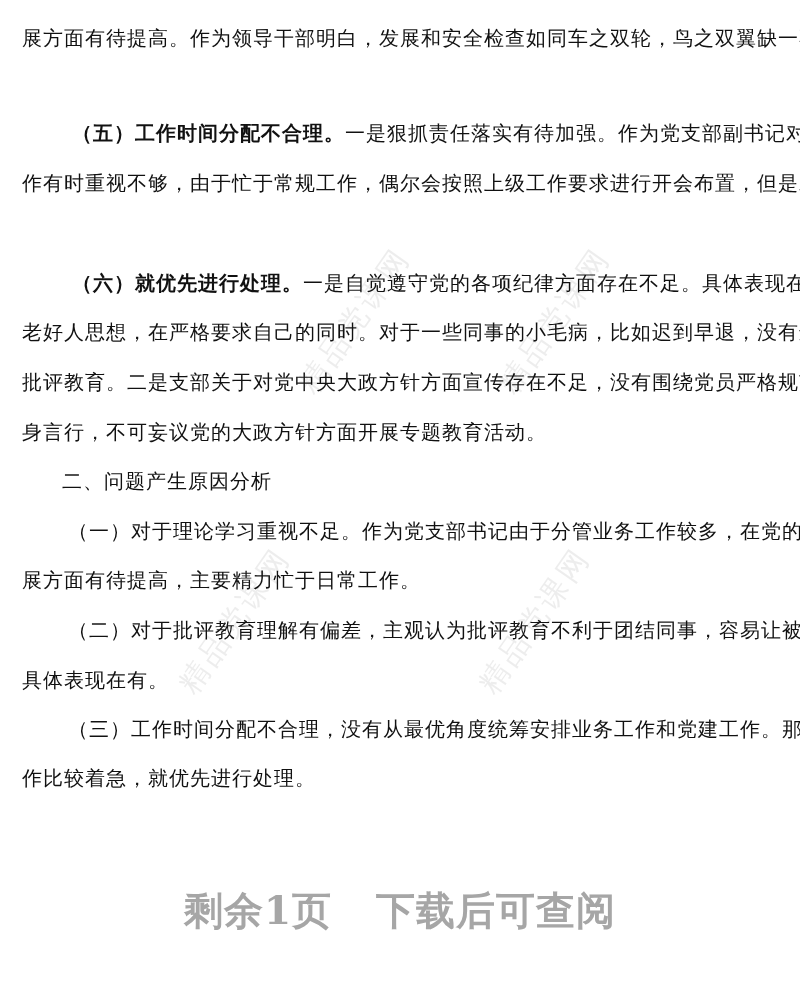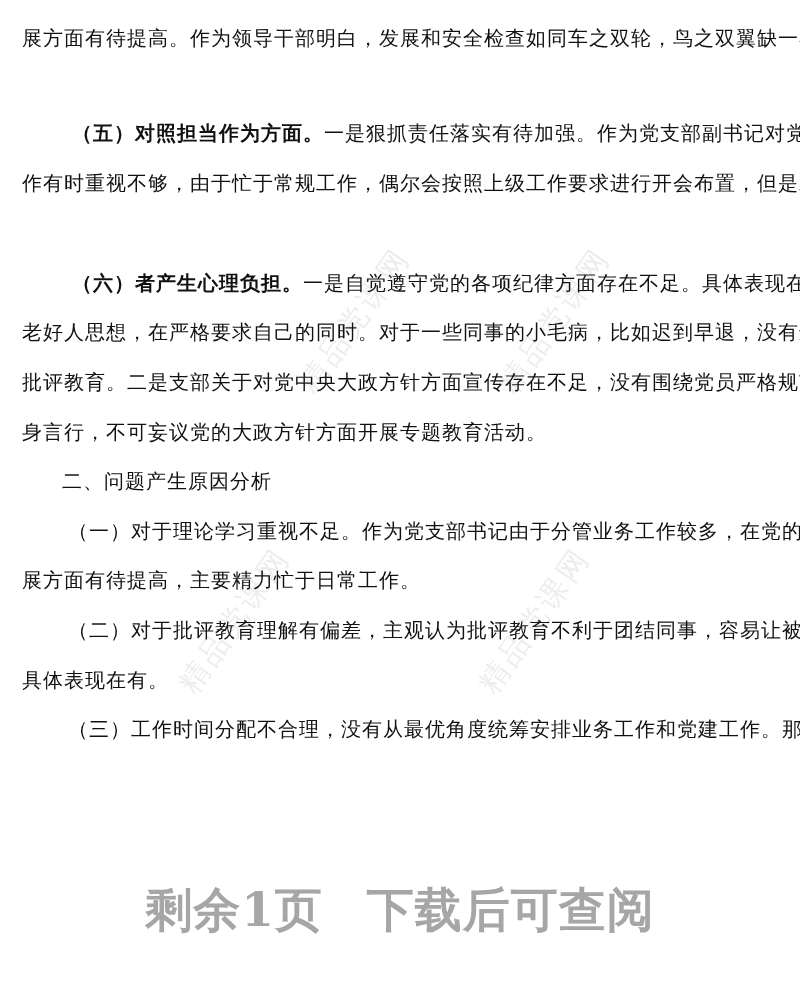--- a/index.html
+++ b/index.html
@@ -45,58 +45,59 @@
     }
     .footer-banner {
       position: absolute;
       left: 0;
       top: 882px;
       width: 800px;
       height: 56px;
       text-align: center;
       font-family: "DejaVu Serif", "Liberation Serif", serif;
       font-weight: bold;
-      font-size: 47px;
+      font-size: 39px;
       line-height: 56px;
       color: #a6a6a6;
       letter-spacing: 1px;
     }
     .footer-banner .gap { display: inline-block; width: 44px; }
   </style>
 </head>
 <body>
 
 <div class="page">
 
   <div class="watermark" style="left:270px; top:300px;">精品党课网</div>
   <div class="watermark" style="left:470px; top:300px;">精品党课网</div>
   <div class="watermark" style="left:150px; top:600px;">精品党课网</div>
   <div class="watermark" style="left:450px; top:600px;">精品党课网</div>
 
   <div class="line" style="top:26px;">展方面有待提高。作为领导干部明白，发展和安全检查如同车之双轮，鸟之双翼缺一不可，</div>
 
   <div class="line indent" style="top:121px;">
-    <span class="bold">（五）对照担当作为方面。</span><span>一是狠抓责任落实有待加强。作为党支部副书记对党建工</span>
+    <span class="bold">（五）工作时间分配不合理。</span><span>一是狠抓责任落实有待加强。作为党支部副书记对党建工</span>
   </div>
   <div class="line" style="top:171px;">作有时重视不够，由于忙于常规工作，偶尔会按照上级工作要求进行开会布置，但是对于</div>
 
   <div class="line indent" style="top:271px;">
-    <span class="bold">（六）者产生心理负担。</span><span>一是自觉遵守党的各项纪律方面存在不足。具体表现在有</span>
+    <span class="bold">（六）就优先进行处理。</span><span>一是自觉遵守党的各项纪律方面存在不足。具体表现在有</span>
   </div>
   <div class="line" style="top:320px;">老好人思想，在严格要求自己的同时。对于一些同事的小毛病，比如迟到早退，没有进行</div>
   <div class="line" style="top:370px;">批评教育。二是支部关于对党中央大政方针方面宣传存在不足，没有围绕党员严格规范自</div>
   <div class="line" style="top:420px;">身言行，不可妄议党的大政方针方面开展专题教育活动。</div>
 
   <div class="line" style="top:469px; left:62px;">二、问题产生原因分析</div>
 
   <div class="line" style="top:519px; left:68px;">（一）对于理论学习重视不足。作为党支部书记由于分管业务工作较多，在党的理论</div>
   <div class="line" style="top:568px;">展方面有待提高，主要精力忙于日常工作。</div>
 
   <div class="line" style="top:618px; left:68px;">（二）对于批评教育理解有偏差，主观认为批评教育不利于团结同事，容易让被批评</div>
   <div class="line" style="top:668px;">具体表现在有。</div>
 
   <div class="line" style="top:717px; left:68px;">（三）工作时间分配不合理，没有从最优角度统筹安排业务工作和党建工作。那项工</div>
+  <div class="line" style="top:766px;">作比较着急，就优先进行处理。</div>
 
   <div class="footer-banner">
     <span>剩余1页</span><span class="gap"></span><span>下载后可查阅</span>
   </div>
 
 </div>
 
 </body></html>

